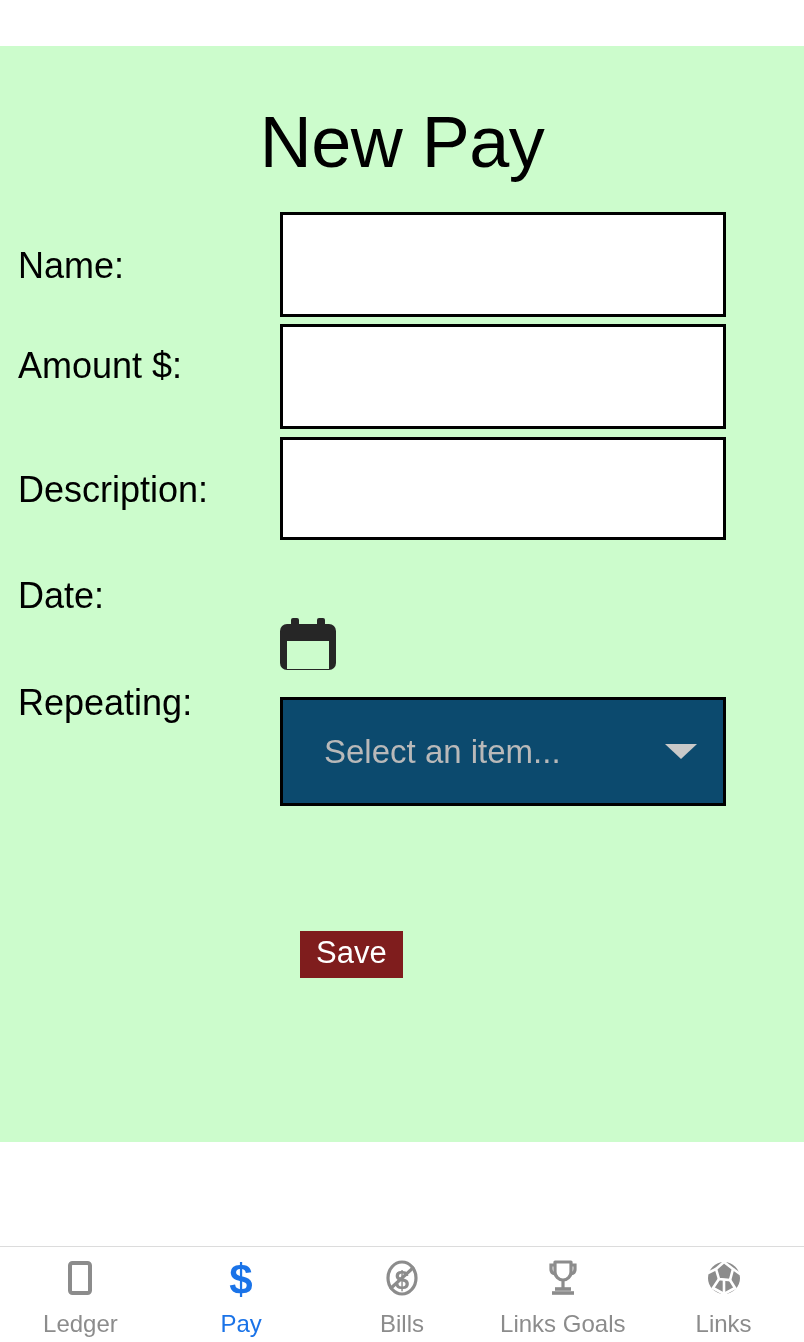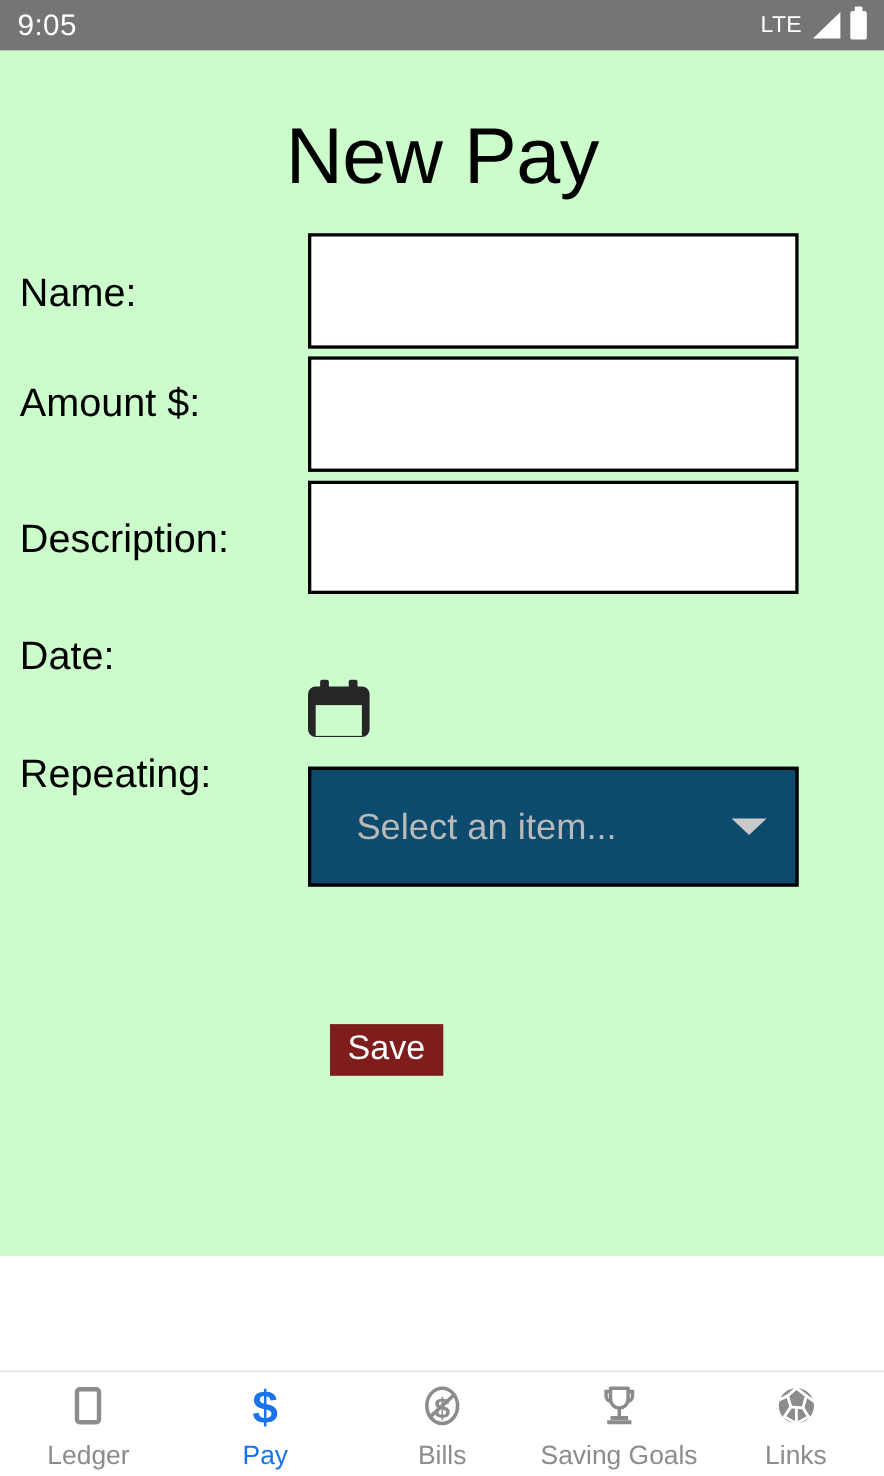--- a/index.html
+++ b/index.html
@@ -246,28 +246,20 @@
     height: 48px;
     display: block;
   }
   .nav-icon svg { display: block; }
 </style>
 </head>
 <body>
 
 <div class="phone">
 
-  <div class="status-bar">
-    <span class="status-time">9:05</span>
-    <span class="status-right">
-      <span class="lte-text">LTE</span>
-      <span class="signal-icon"></span>
-      <span class="battery-icon"></span>
-    </span>
-  </div>
 
   <div class="content">
 
     <div class="page-title">New Pay</div>
 
     <div class="form">
 
       <div class="form-row row-name">
         <span class="field-label">Name:</span>
         <div class="text-box"></div>
@@ -344,21 +336,21 @@
       <span class="nav-icon">
         <svg width="48" height="48" viewBox="0 0 48 48">
           <path d="M16 6 h16 v10 a8 8 0 0 1 -16 0 z" fill="none" stroke="#8c8c8c" stroke-width="3.2" stroke-linejoin="round"></path>
           <path d="M16 9 h-4 v4 a5 5 0 0 0 4 5" fill="none" stroke="#8c8c8c" stroke-width="3.2"></path>
           <path d="M32 9 h4 v4 a5 5 0 0 1 -4 5" fill="none" stroke="#8c8c8c" stroke-width="3.2"></path>
           <line x1="24" y1="24" x2="24" y2="33" stroke="#8c8c8c" stroke-width="3.2"></line>
           <line x1="16" y1="33" x2="32" y2="33" stroke="#8c8c8c" stroke-width="3.6"></line>
           <line x1="13" y1="37" x2="35" y2="37" stroke="#8c8c8c" stroke-width="3.6"></line>
         </svg>
       </span>
-      <span class="nav-label">Saving Goals</span>
+      <span class="nav-label">Links Goals</span>
     </div>
 
     <div class="nav-item">
       <span class="nav-icon">
         <svg width="48" height="48" viewBox="0 0 48 48">
           <circle cx="24" cy="22" r="16" fill="#8c8c8c"></circle>
           <g stroke="#ffffff" stroke-width="2.6" fill="none" stroke-linecap="round">
             <path d="M24 6 L16 13 L19 23 L30 24 L33 13 Z"></path>
             <path d="M16 13 L8 17"></path>
             <path d="M33 13 L40 18"></path>

